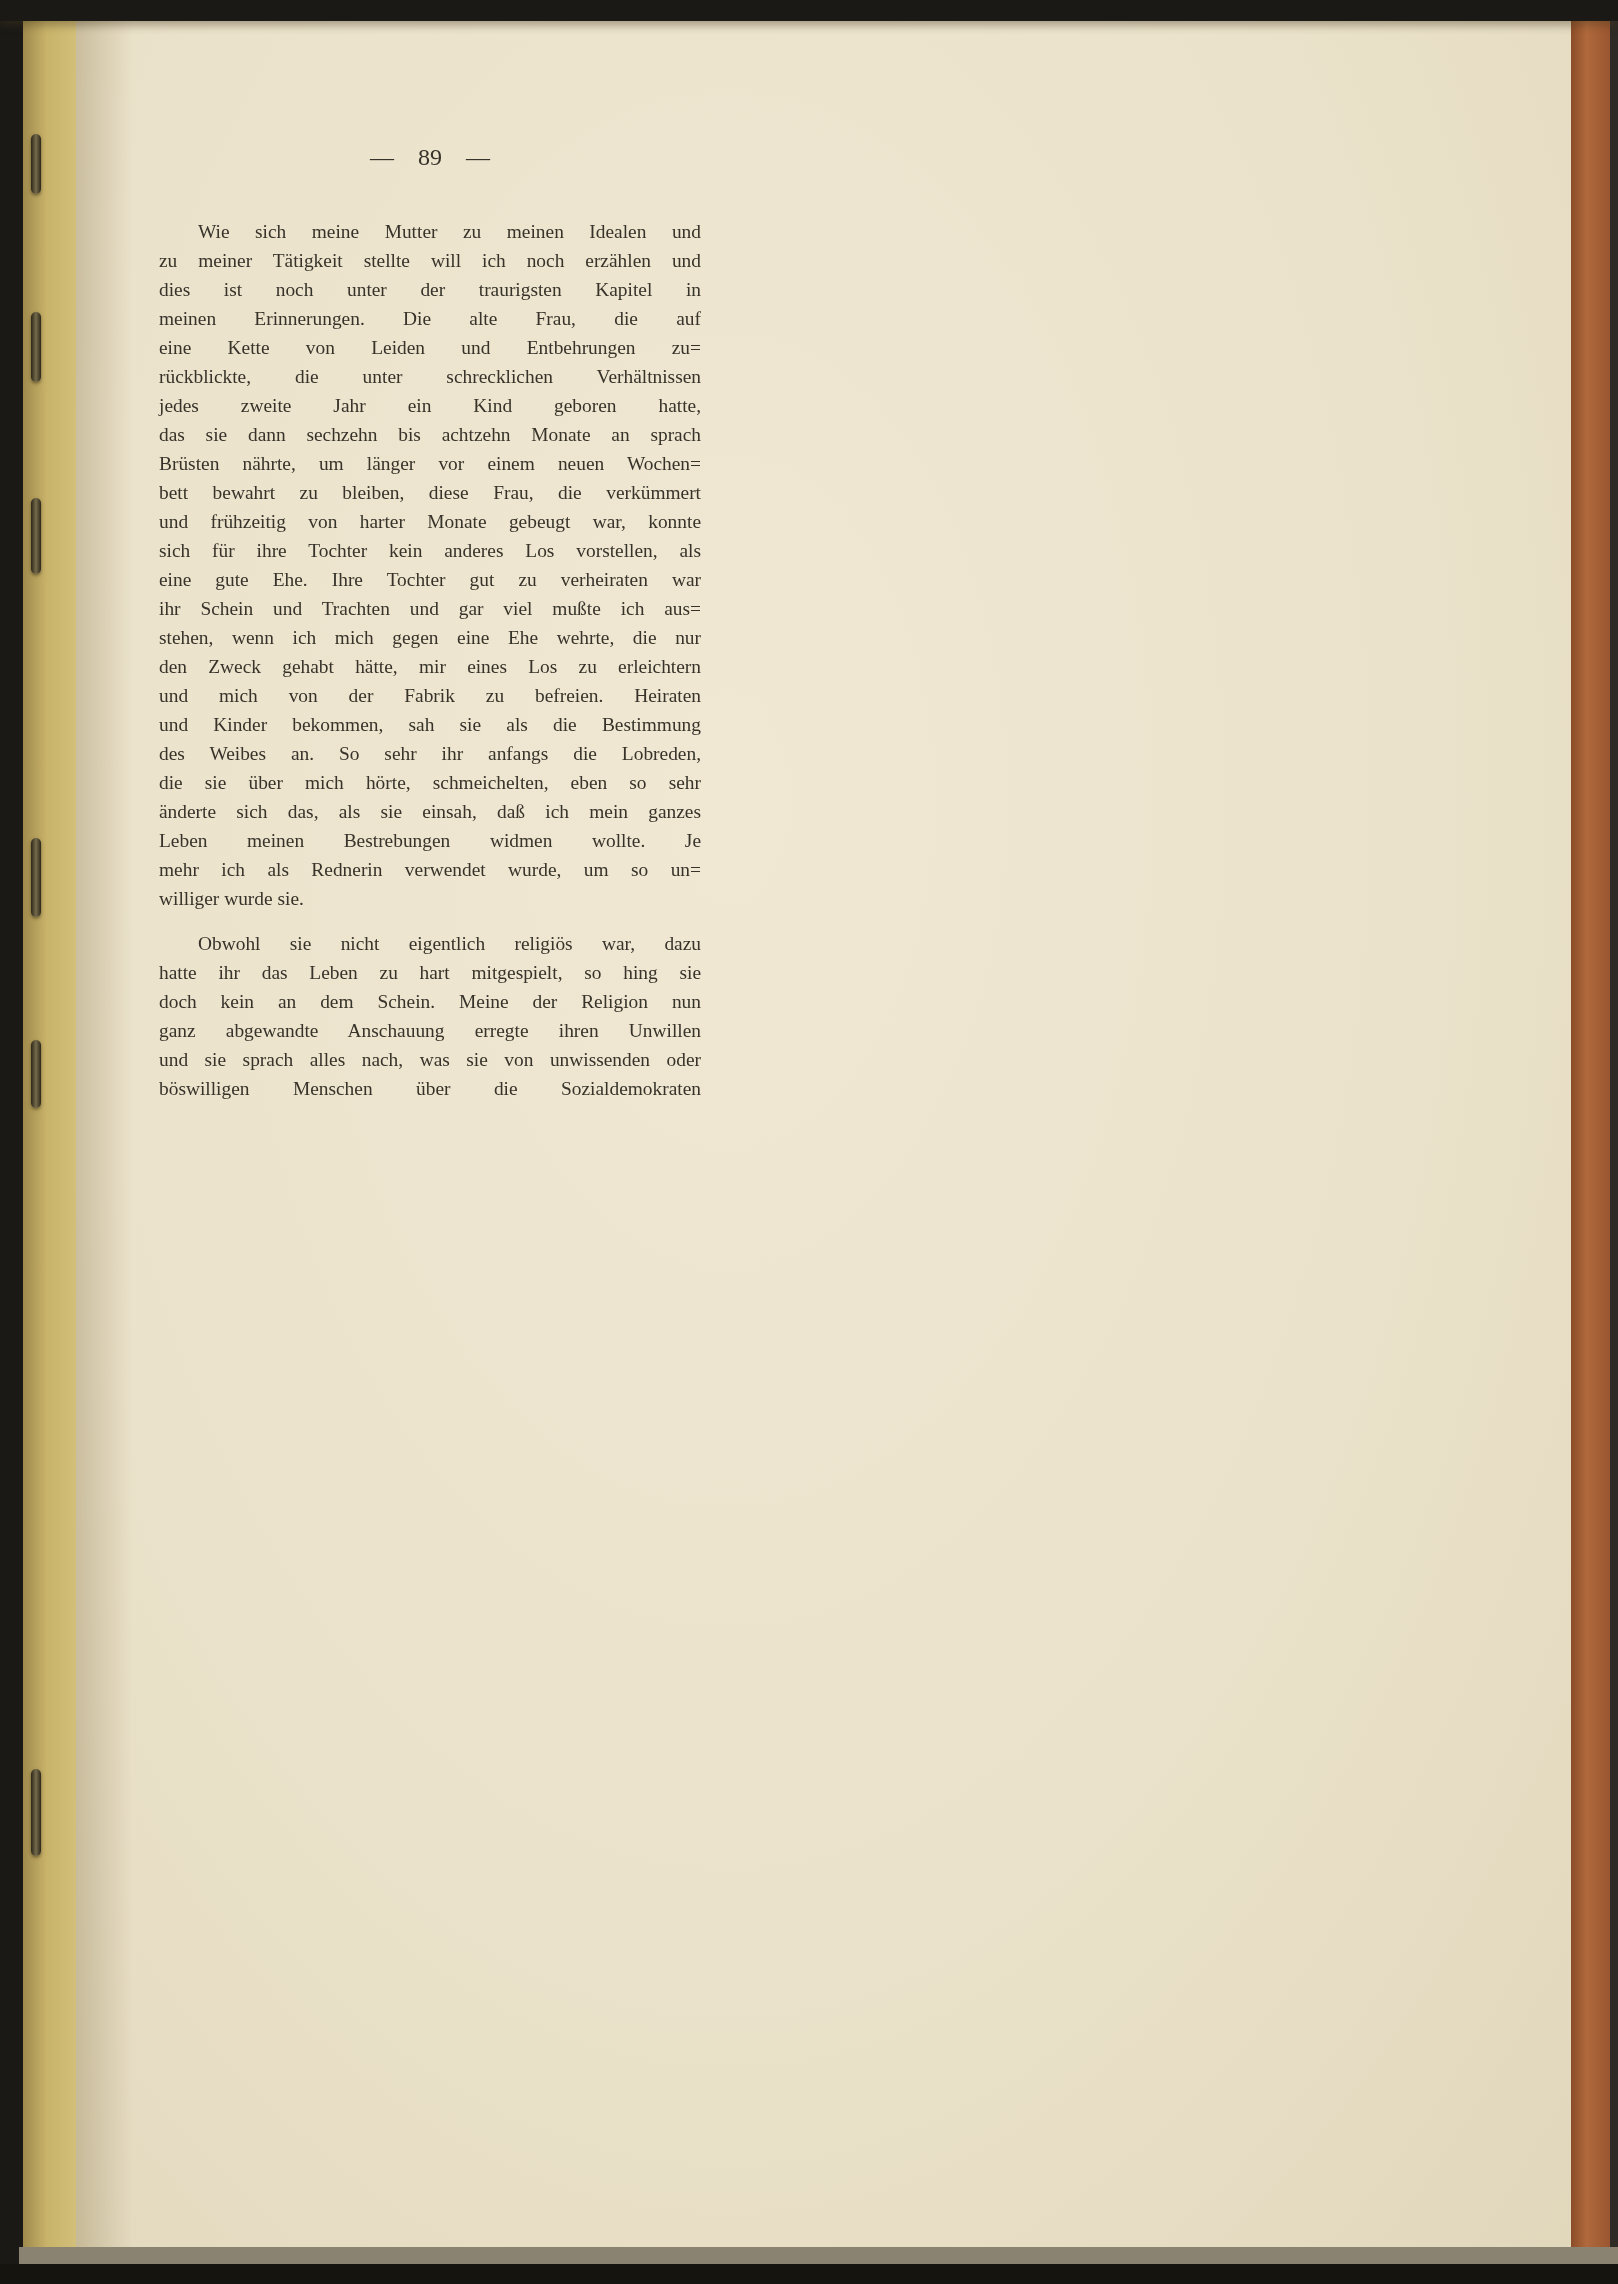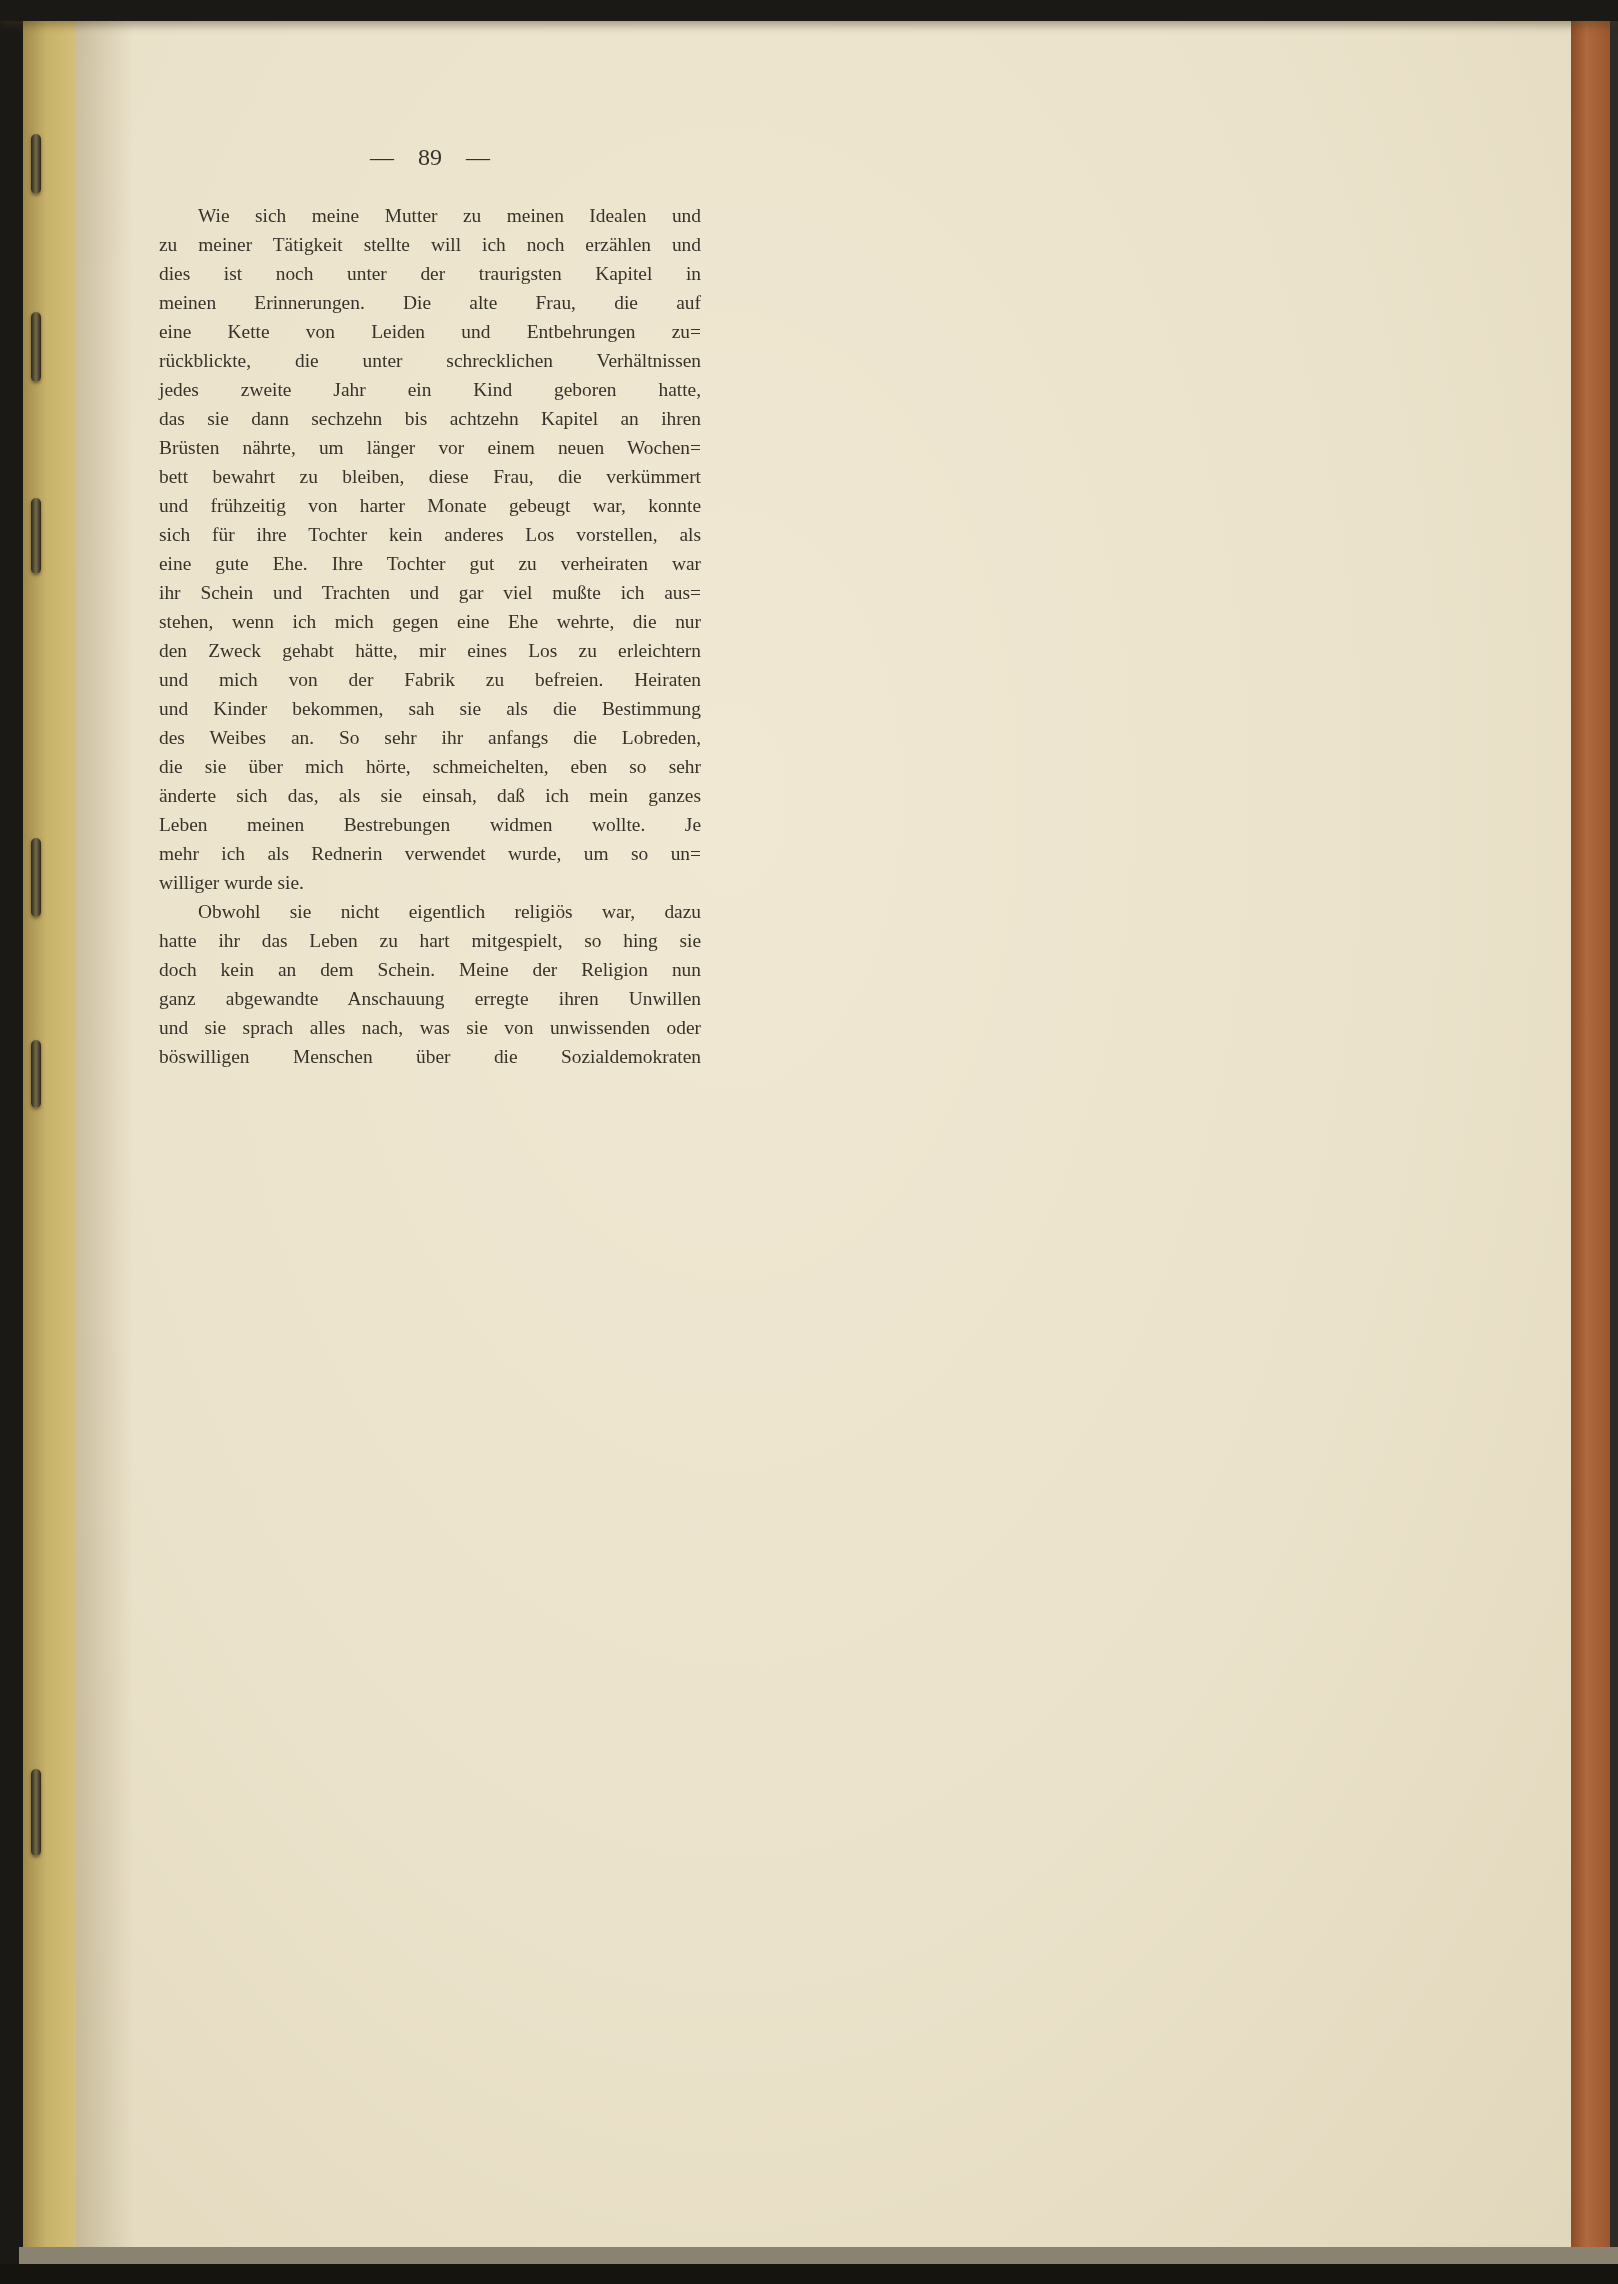--- a/index.html
+++ b/index.html
@@ -100,21 +100,21 @@
     top: 201px; left: 159px; width: 542px;
     font-size: 19.4px;
     line-height: 29px;
     color: var(--ink, #37332a);
     z-index: 3;
   }
   .line {
     text-align: justify;
     text-align-last: justify;
   }
-  .line.indent { text-indent: 39px; }
+  .line.indent { text-indent: 39px; margin-top: 16px; }
   .line.last   { text-align-last: left; }
 </style>
 </head>
 <body>
 
 <div class="scan">
 
   <div class="pagenum">
     <span class="dash">—</span>
     <span class="num">89</span>
@@ -123,21 +123,21 @@
 
   <div class="textblock">
     <div>
         <div class="line indent">Wie sich meine Mutter zu meinen Idealen und</div>
         <div class="line">zu meiner Tätigkeit stellte will ich noch erzählen und</div>
         <div class="line">dies ist noch unter der traurigsten Kapitel in</div>
         <div class="line">meinen Erinnerungen. Die alte Frau, die auf</div>
         <div class="line">eine Kette von Leiden und Entbehrungen zu=</div>
         <div class="line">rückblickte, die unter schrecklichen Verhältnissen</div>
         <div class="line">jedes zweite Jahr ein Kind geboren hatte,</div>
-        <div class="line">das sie dann sechzehn bis achtzehn Kapitel an ihren</div>
+        <div class="line">das sie dann sechzehn bis achtzehn Monate an sprach</div>
         <div class="line">Brüsten nährte, um länger vor einem neuen Wochen=</div>
         <div class="line">bett bewahrt zu bleiben, diese Frau, die verkümmert</div>
         <div class="line">und frühzeitig von harter Monate gebeugt war, konnte</div>
         <div class="line">sich für ihre Tochter kein anderes Los vorstellen, als</div>
         <div class="line">eine gute Ehe. Ihre Tochter gut zu verheiraten war</div>
         <div class="line">ihr Schein und Trachten und gar viel mußte ich aus=</div>
         <div class="line">stehen, wenn ich mich gegen eine Ehe wehrte, die nur</div>
         <div class="line">den Zweck gehabt hätte, mir eines Los zu erleichtern</div>
         <div class="line">und mich von der Fabrik zu befreien. Heiraten</div>
         <div class="line">und Kinder bekommen, sah sie als die Bestimmung</div>

